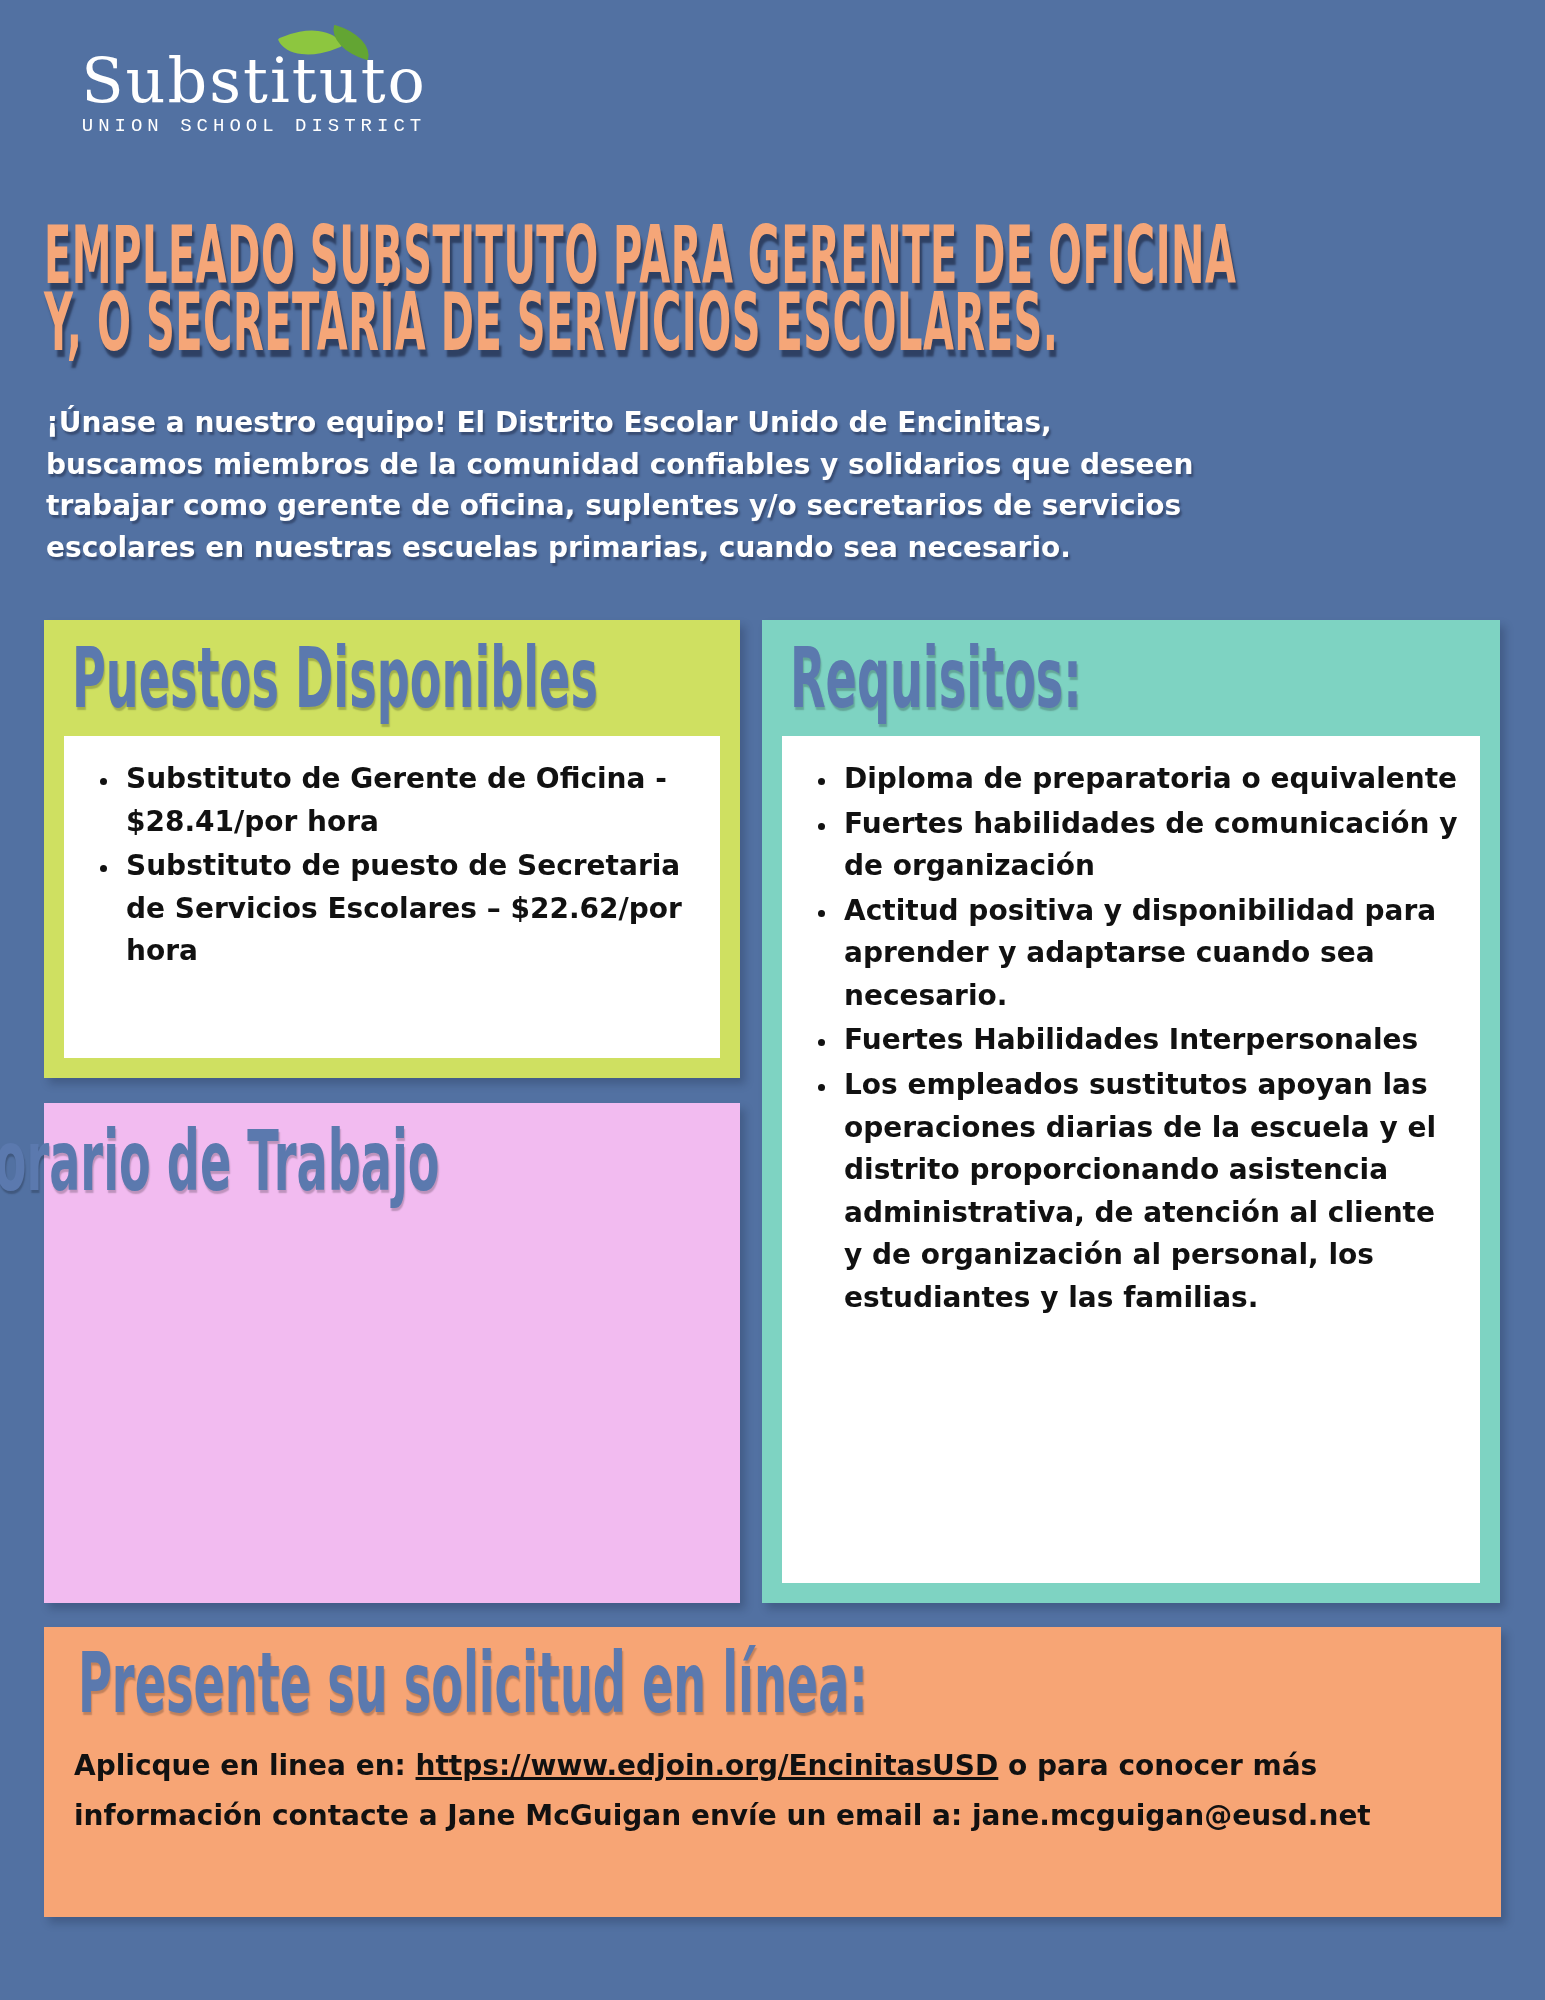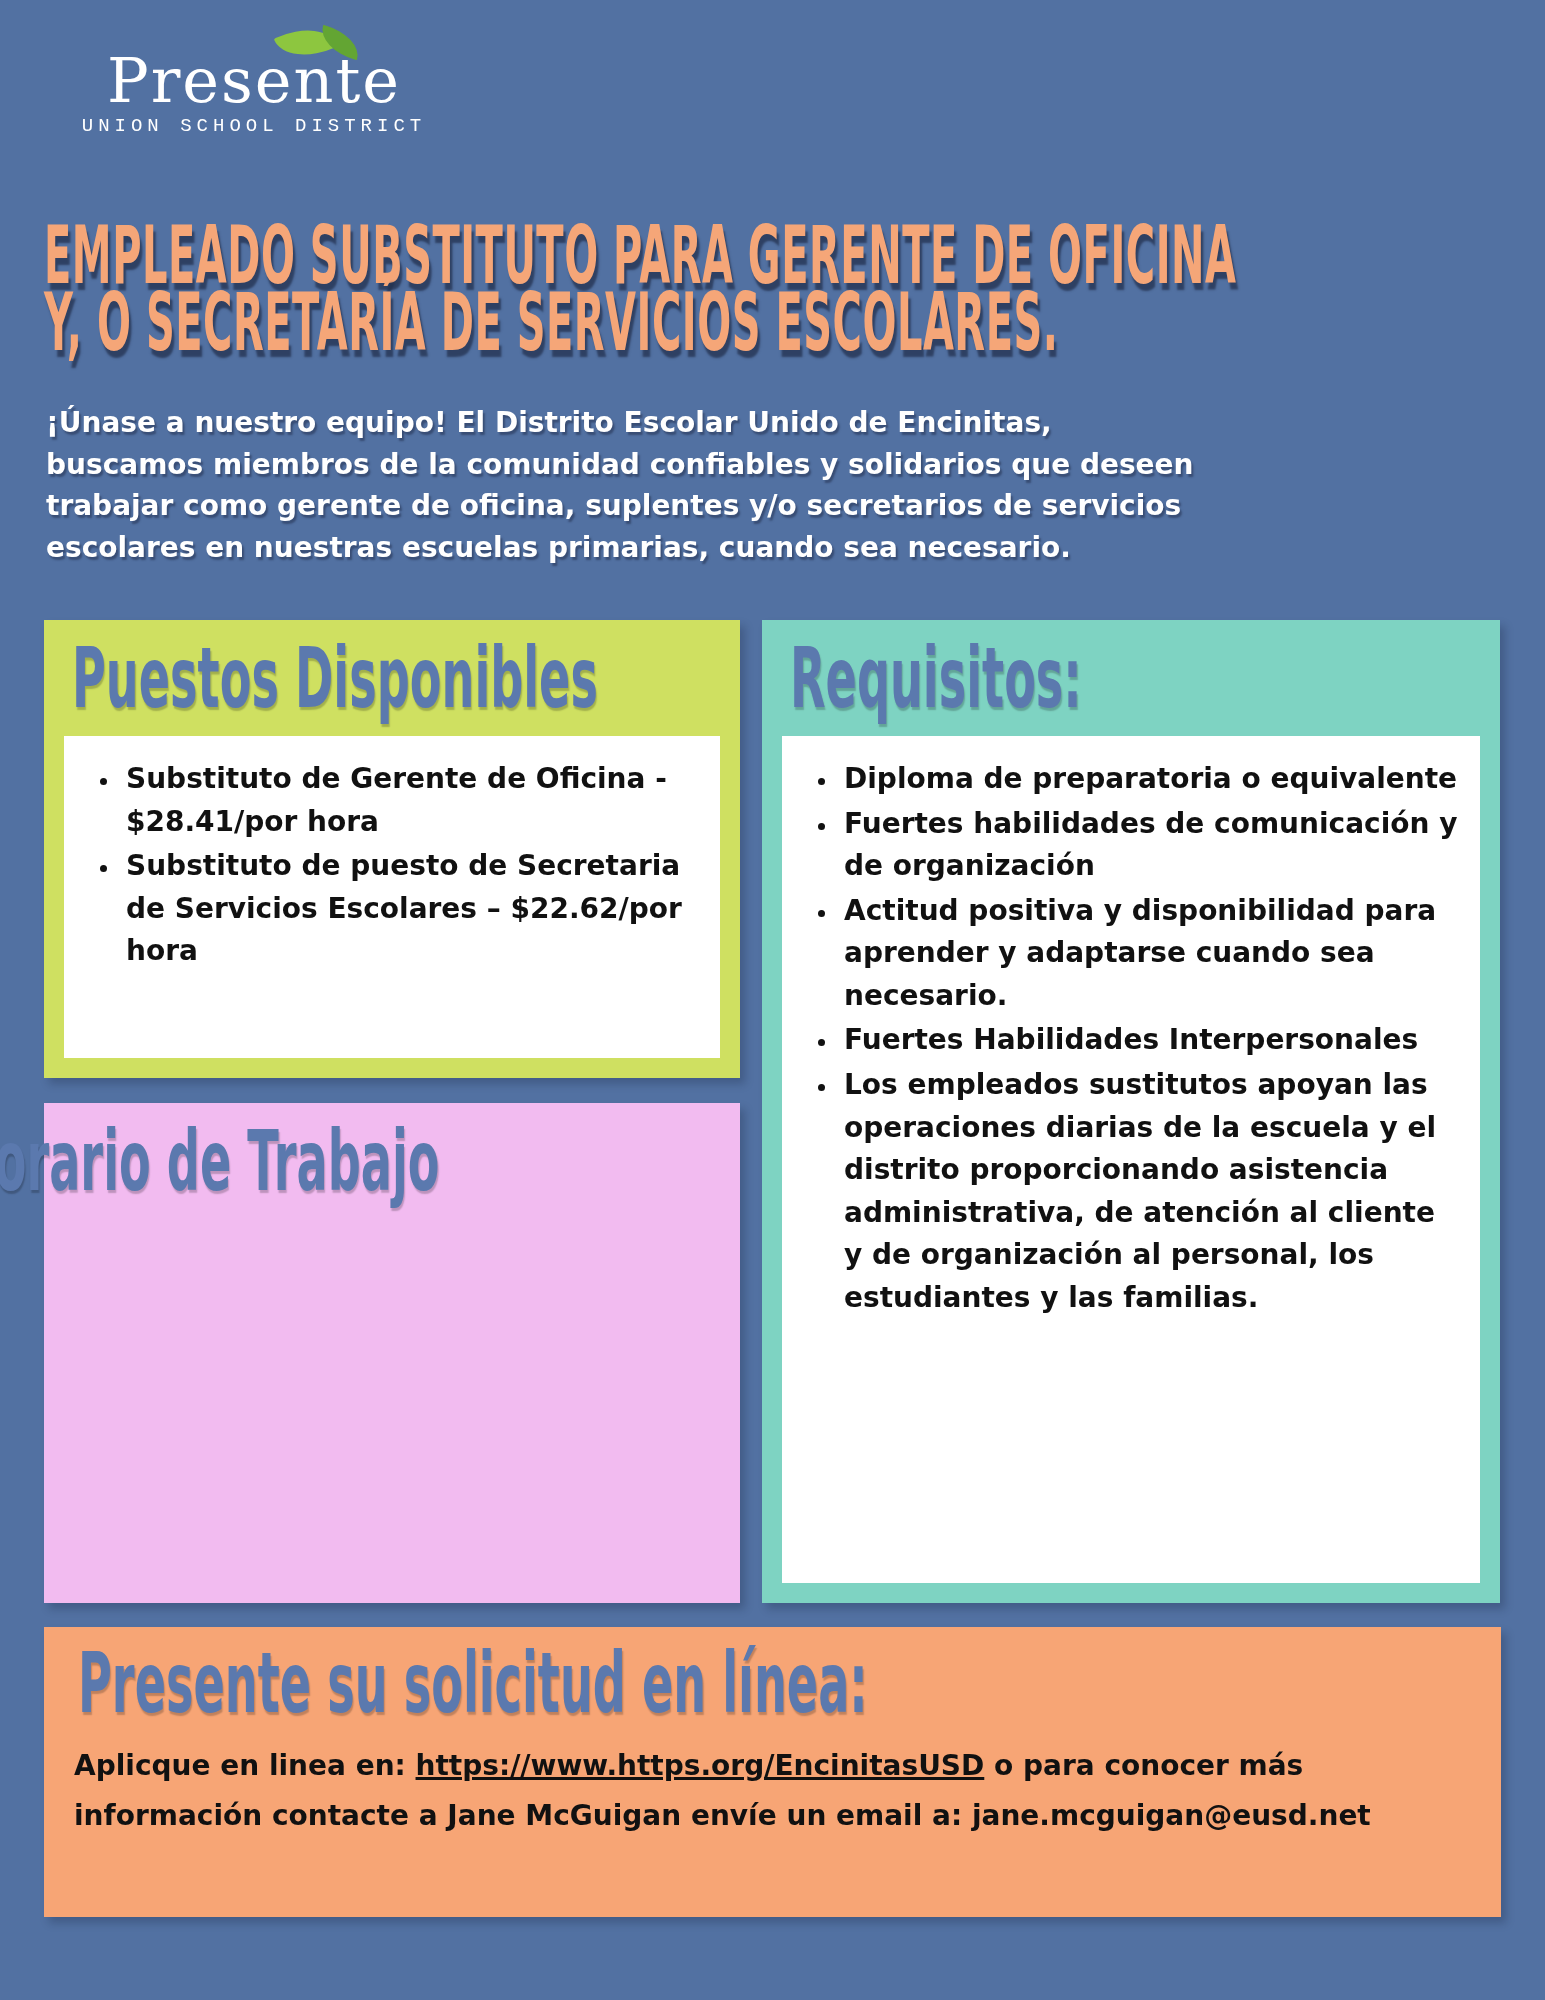--- a/index.html
+++ b/index.html
@@ -111,21 +111,21 @@
 </head>
 <body>
 
 <div class="page">
 
   <div class="header">
     <div class="logo">
       <div class="logo-name-wrap">
         <span class="leaf leaf-1"></span>
         <span class="leaf leaf-2"></span>
-        <span class="logo-name">Presente</span>
+        <span class="logo-name">Substituto</span>
       </div>
       <div class="logo-sub">UNION SCHOOL DISTRICT</div>
     </div>
   </div>
 
   <div class="headline">
     <span class="headline-line">EMPLEADO SUBSTITUTO PARA GERENTE DE OFICINA</span>
     <span class="headline-line">Y, O SECRETARÍA DE SERVICIOS ESCOLARES.</span>
   </div>
 
@@ -162,16 +162,16 @@
               <li>Los empleados sustitutos apoyan las operaciones diarias de la escuela y el distrito proporcionando asistencia administrativa, de atención al cliente y de organización al personal, los estudiantes y las familias.</li>
             </ul>
         </div>
       </section>
 
     </div>
   </div>
 
   <section class="apply-box">
     <h2 class="box-title">Presente su solicitud en línea:</h2>
-    <p class="apply-text"><span>Aplicque en linea en: </span><a class="apply-link">https://www.https.org/EncinitasUSD</a><span> o para conocer más información contacte a Jane McGuigan envíe un email a: </span><span>jane.mcguigan@eusd.net</span></p>
+    <p class="apply-text"><span>Aplicque en linea en: </span><a class="apply-link">https://www.edjoin.org/EncinitasUSD</a><span> o para conocer más información contacte a Jane McGuigan envíe un email a: </span><span>jane.mcguigan@eusd.net</span></p>
   </section>
 
 </div>
 
 </body></html>

